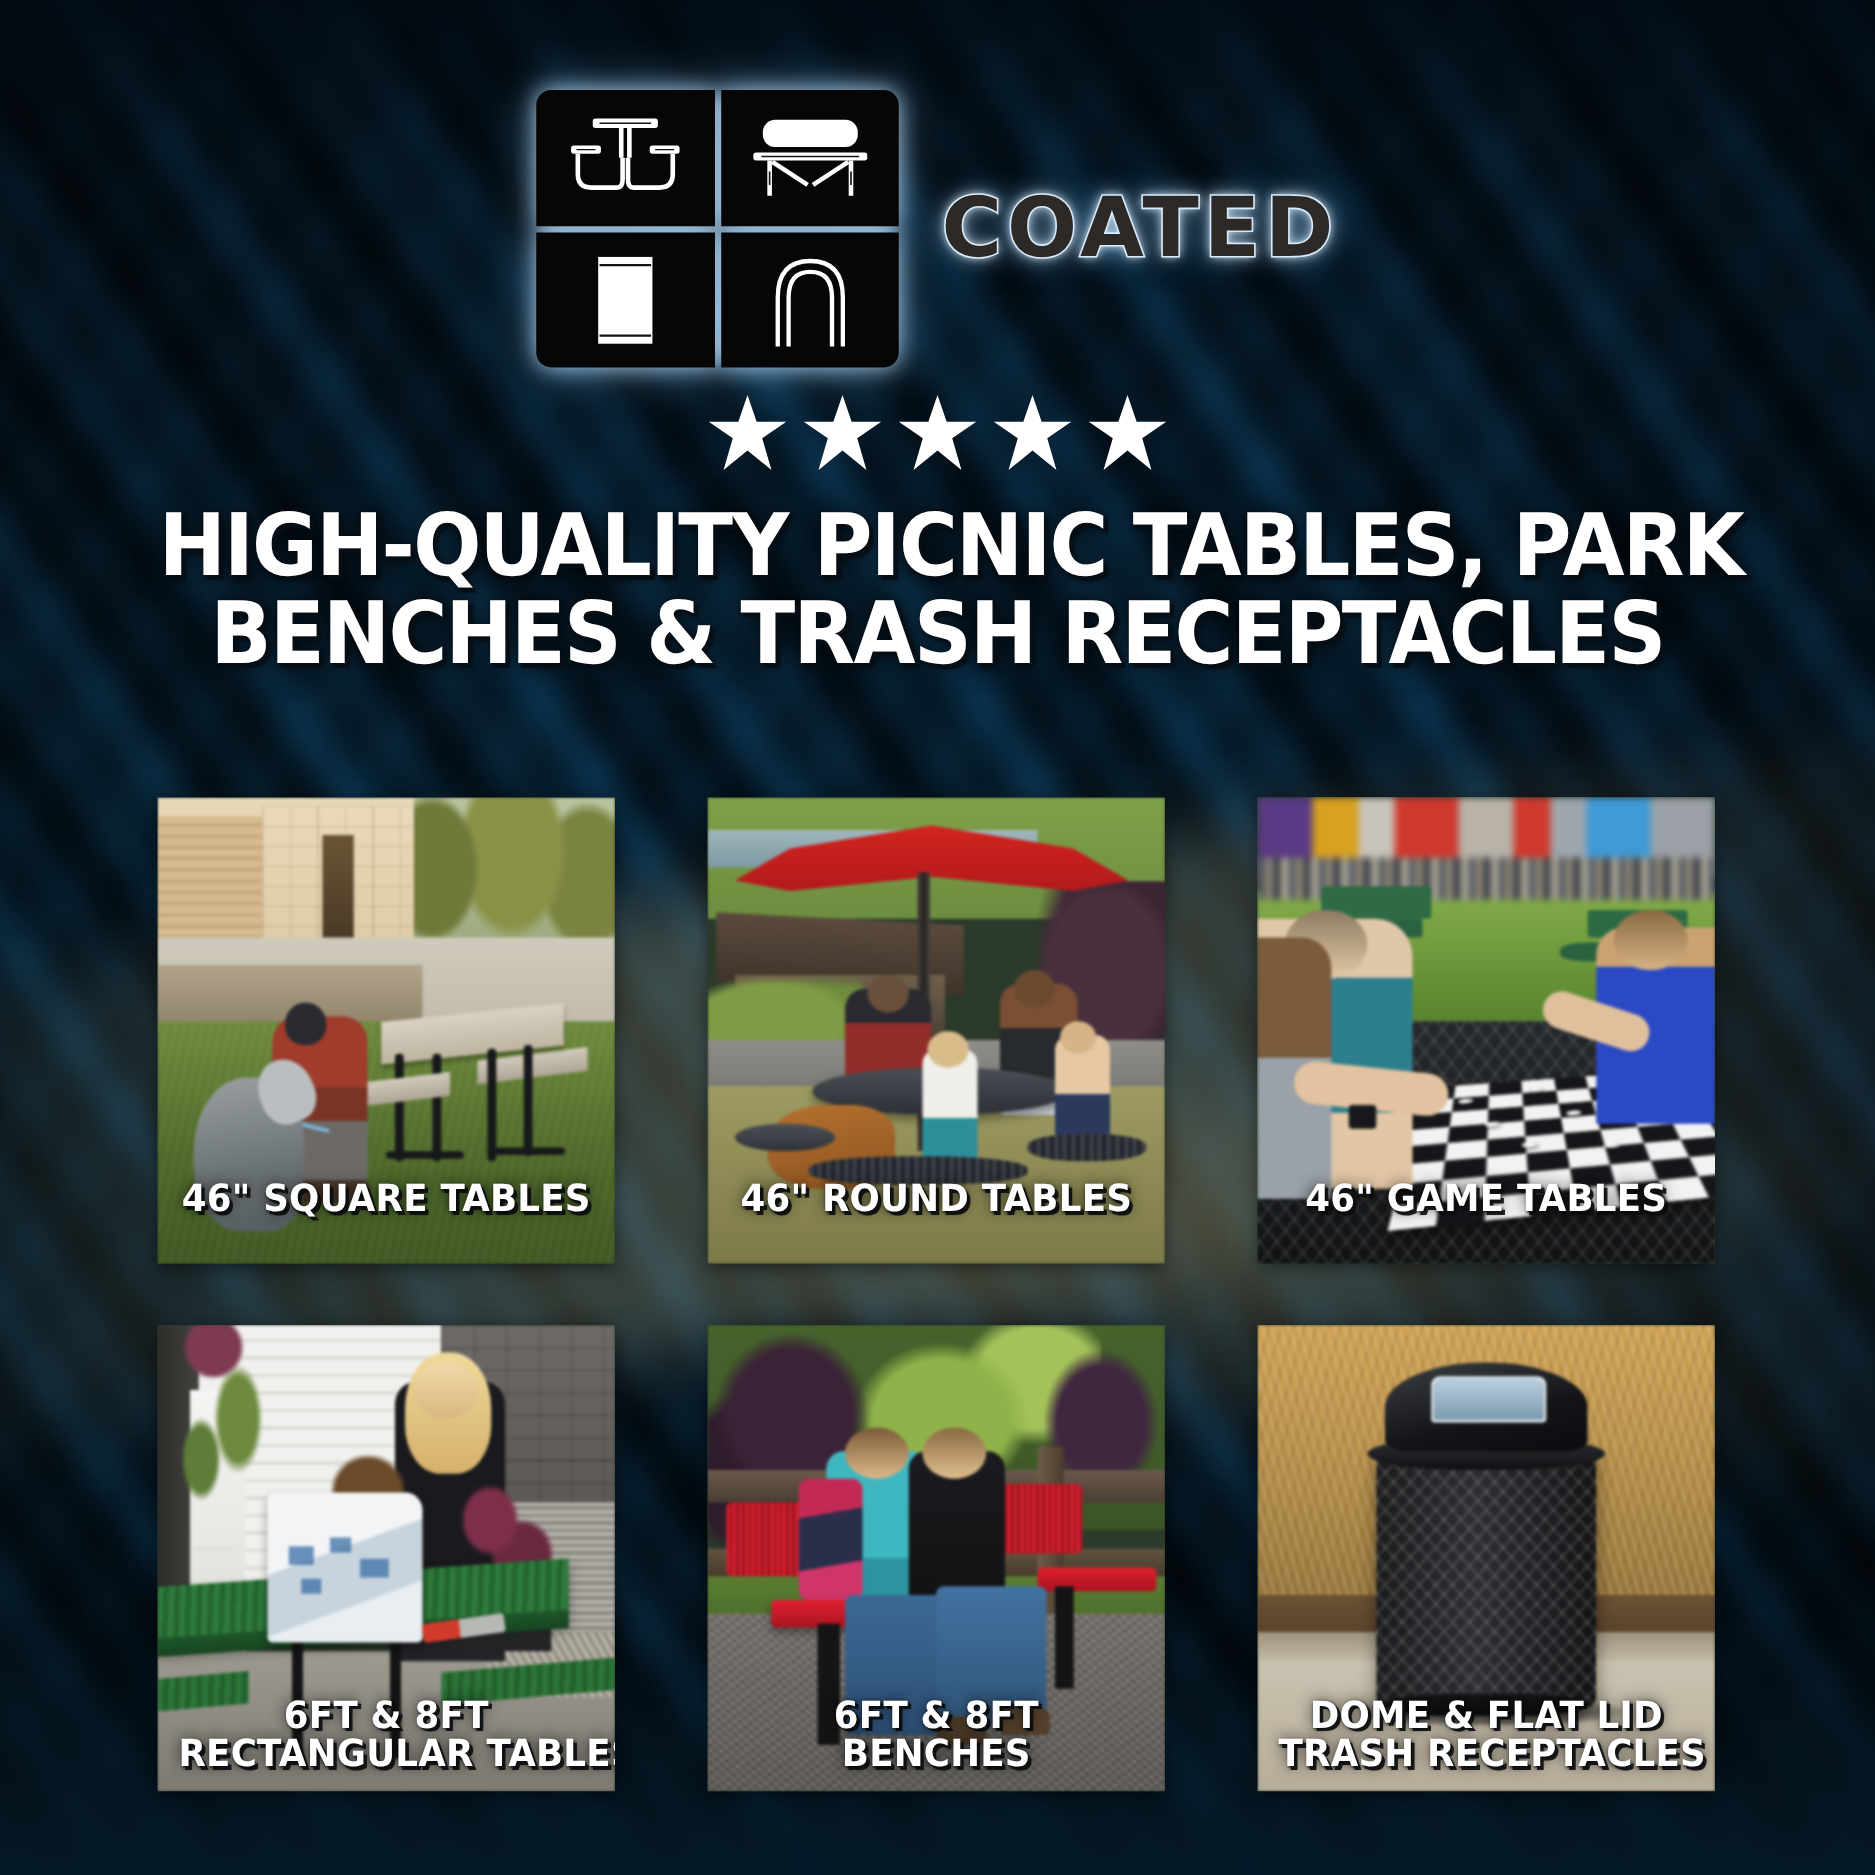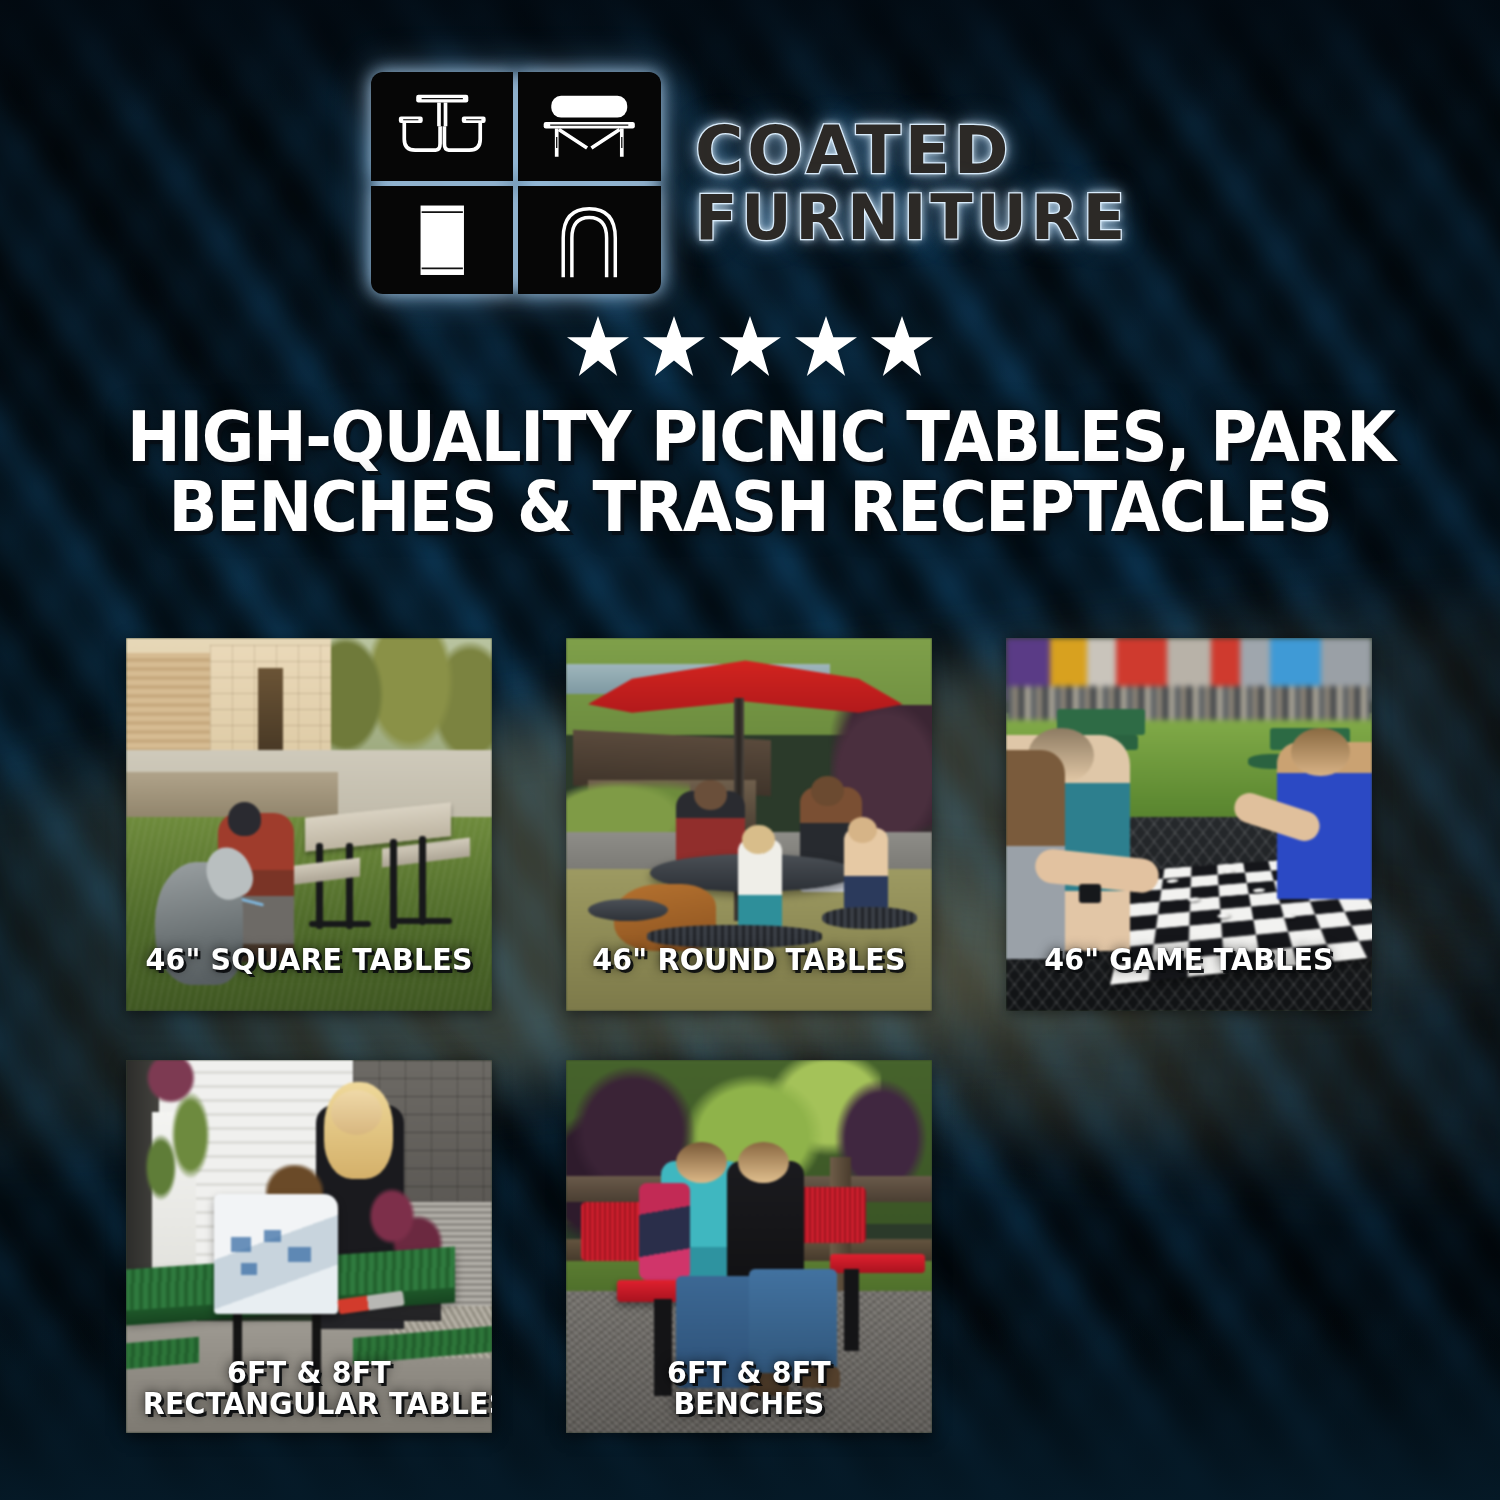--- a/index.html
+++ b/index.html
@@ -524,21 +524,20 @@
       <div class="logo-cell lc-br">
         <svg viewBox="0 0 100 100" fill="none" stroke="#ffffff" stroke-width="3.2">
           <path d="M26 84 V48 Q26 21 50 21 Q74 21 74 48 V84"></path>
           <path d="M34 84 V48 Q34 29 50 29 Q66 29 66 48 V84"></path>
         </svg>
       </div>
     </div>
 
     <div class="brand-text">
       <div class="brand-line l1">COATED</div>
-      <div class="brand-line l3">FURNITURE</div>
     </div>
   </div>
 
   <div class="stars">
     <div class="star"></div>
     <div class="star"></div>
     <div class="star"></div>
     <div class="star"></div>
     <div class="star"></div>
   </div>
@@ -707,15 +706,34 @@
         <div class="t5-jeansR"></div>
         <div class="t5-shoe1"></div>
         <div class="t5-shoe2"></div>
       </div>
       <div class="caption two-line">
         <span class="cl">6FT &amp; 8FT</span>
         <span class="cl">BENCHES</span>
       </div>
     </div>
 
+    <div class="tile">
+      <div class="photo blurtex">
+        <div class="t6-sky"></div>
+        <div class="t6-grass"></div>
+        <div class="t6-mulch"></div>
+        <div class="t6-path"></div>
+        <div class="t6-pathE"></div>
+        <div class="t6-shadow"></div>
+        <div class="t6-body"></div>
+        <div class="t6-rim"></div>
+        <div class="t6-dome"></div>
+        <div class="t6-open"></div>
+        <div class="t6-base"></div>
+      </div>
+      <div class="caption two-line">
+        <span class="cl">DOME &amp; FLAT LID</span>
+        <span class="cl">TRASH RECEPTACLES</span>
+      </div>
+    </div>
 
   </div>
 </div>
 
 </body></html>

